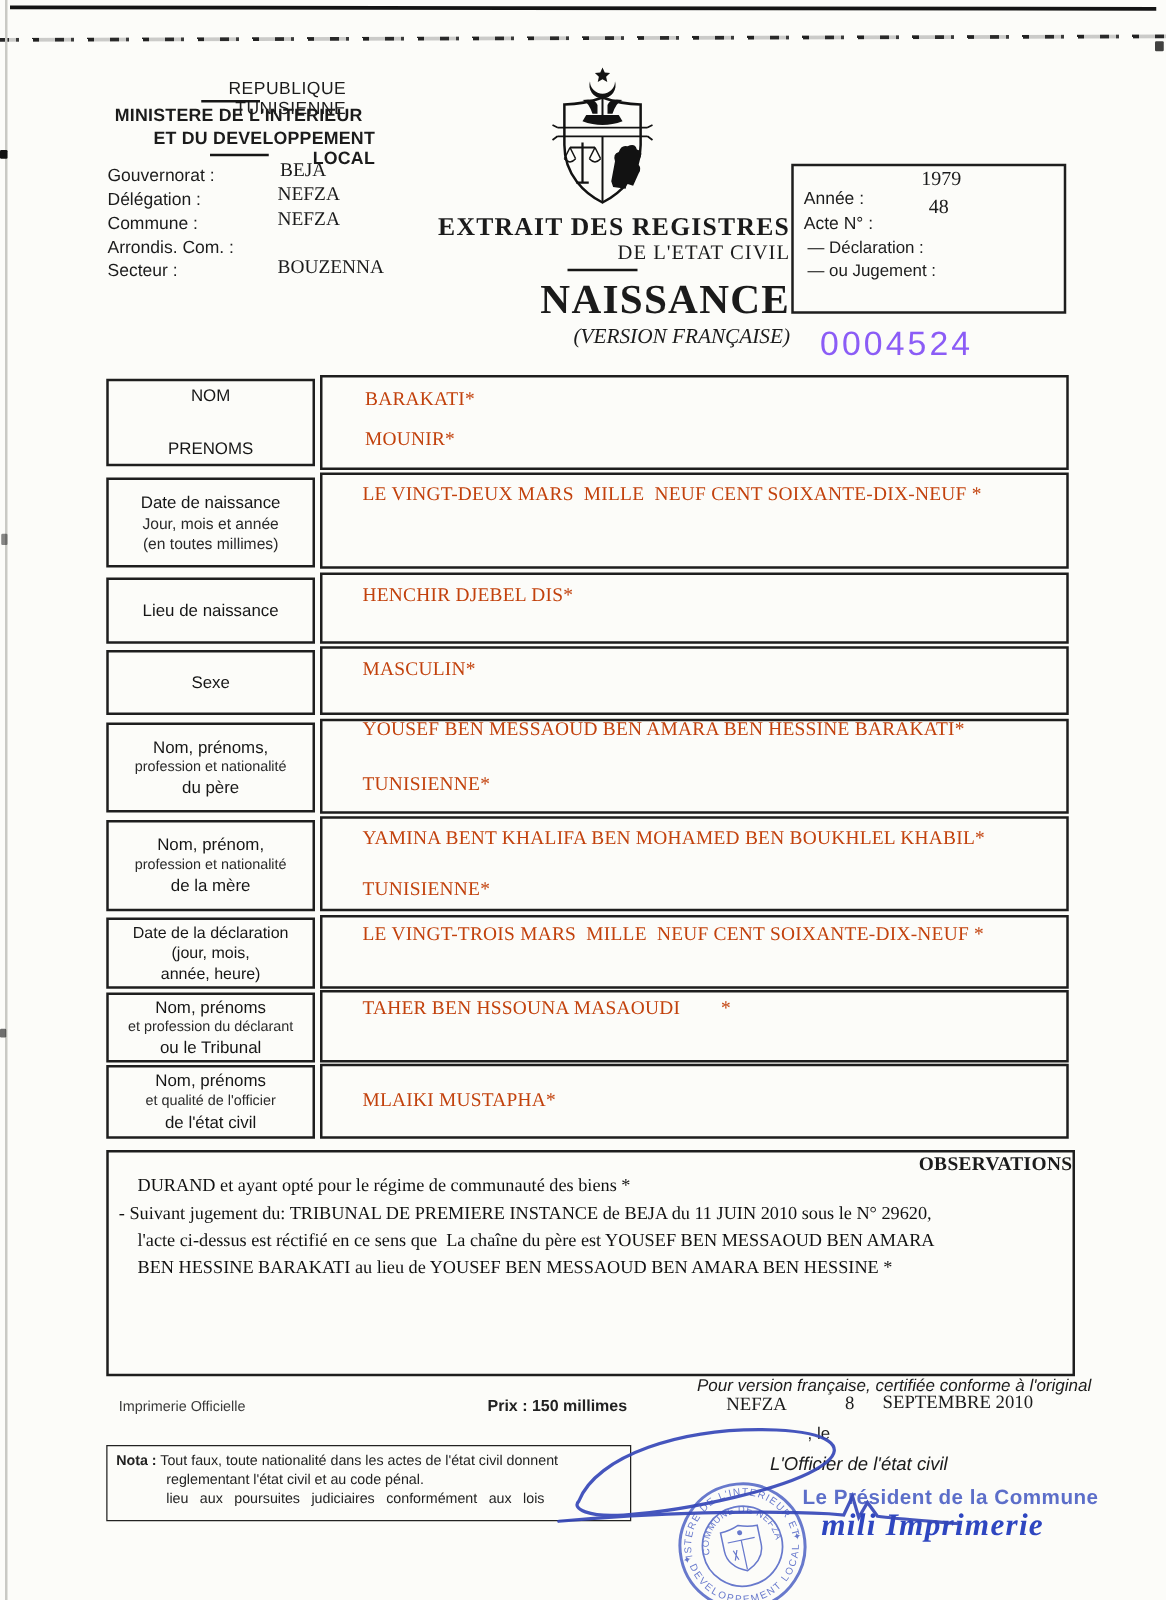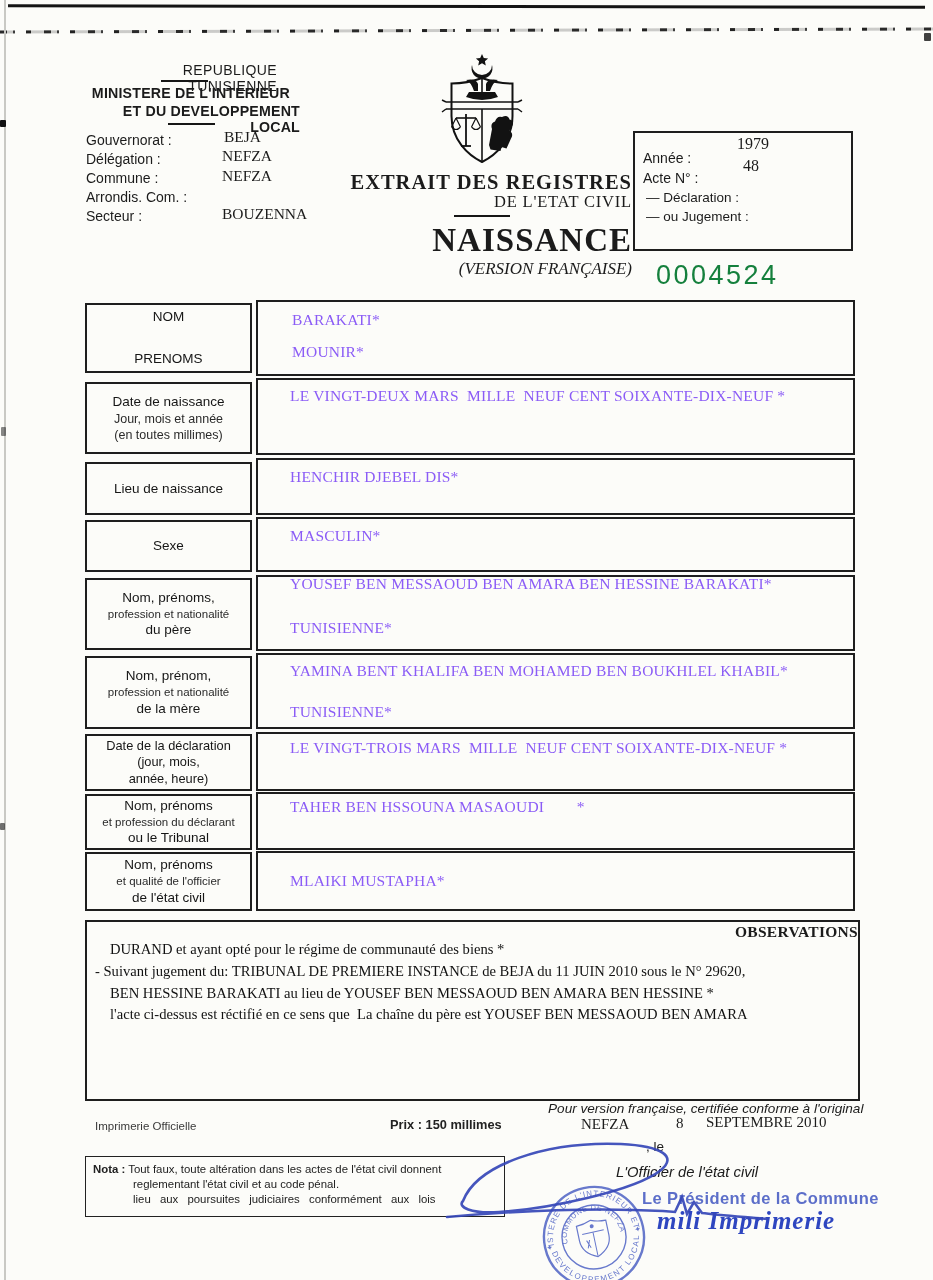--- a/index.html
+++ b/index.html
@@ -7,21 +7,21 @@
        font-family:"Liberation Sans",sans-serif;color:#1b1b1b;}
   .abs{position:absolute}
   .serif{font-family:"Liberation Serif",serif}
   .ctr{text-align:right}
   .box{position:absolute;border:2px solid #1e1e1e;background:transparent}
   .thinbox{position:absolute;border:1.5px solid #222}
   .lblbox{display:flex;flex-direction:column;align-items:center;justify-content:center;
           text-align:center;line-height:1.3;font-size:13.5px;color:#161616}
   .lblsm{font-size:11.5px;color:#2a2a2a}
   .val{position:absolute;font-family:"Liberation Serif",serif;font-size:15.5px;
-       white-space:pre;color:#8b5cf6;letter-spacing:.2px}
+       white-space:pre;color:#c2410c;letter-spacing:.2px}
   .rule{position:absolute;background:#161616}
   .obsline{font-family:"Liberation Serif",serif;font-size:14.6px;color:#111;
            line-height:21.8px;white-space:pre}
   .obs-cont{padding-left:15px}
   .blue{color:#3a50bf}
   .speck{position:absolute;background:#111;border-radius:1px}
 </style>
 </head>
 <body>
 
@@ -90,21 +90,21 @@
 
 <div class="box" style="left:633px;top:131px;width:216px;height:116px">
   <div class="abs" style="left:8px;top:17px;font-size:14px">Année :</div>
   <div class="abs serif" style="left:102px;top:2px;font-size:16px">1979</div>
   <div class="abs" style="left:8px;top:37px;font-size:14px">Acte N° :</div>
   <div class="abs serif" style="left:108px;top:24px;font-size:16px">48</div>
   <div class="abs" style="left:11px;top:57px;font-size:13.5px">— Déclaration :</div>
   <div class="abs" style="left:11px;top:76px;font-size:13.5px">— ou Jugement :</div>
 </div>
 
-<div class="abs" style="left:656px;top:260px;font-size:27px;letter-spacing:2.5px;color:#15803d;font-weight:400">0004524</div>
+<div class="abs" style="left:656px;top:260px;font-size:27px;letter-spacing:2.5px;color:#8b5cf6;font-weight:400">0004524</div>
 
 <div>
 
   <div class="box lblbox" style="left:85px;top:303px;width:163px;height:66px">
     <span style="margin-bottom:24px">NOM</span>
     <span>PRENOMS</span>
   </div>
   <div class="box" style="left:256px;top:300px;width:595px;height:72px">
     <span class="val" style="left:34px;top:9px">BARAKATI*</span>
     <span class="val" style="left:34px;top:41px">MOUNIR*</span>
@@ -179,40 +179,40 @@
   <div class="box" style="left:256px;top:851px;width:595px;height:56px">
     <span class="val" style="left:32px;top:19px">MLAIKI MUSTAPHA*</span>
   </div>
 </div>
 
 <div class="box" style="left:85px;top:920px;width:771px;height:177px">
   <div class="abs ctr serif" style="left:0;top:1px;width:100%;font-size:15.5px;font-weight:700;letter-spacing:.3px">OBSERVATIONS</div>
   <div class="abs" style="left:8px;top:17px;width:755px">
     <div class="obsline obs-cont">DURAND et ayant opté pour le régime de communauté des biens *</div>
     <div class="obsline">- Suivant jugement du: TRIBUNAL DE PREMIERE INSTANCE de BEJA du 11 JUIN 2010 sous le N° 29620,</div>
+    <div class="obsline obs-cont">l'acte ci-dessus est réctifié en ce sens que  La chaîne du père est YOUSEF BEN MESSAOUD BEN AMARA</div>
     <div class="obsline obs-cont">BEN HESSINE BARAKATI au lieu de YOUSEF BEN MESSAOUD BEN AMARA BEN HESSINE *</div>
-    <div class="obsline obs-cont">l'acte ci-dessus est réctifié en ce sens que  La chaîne du père est YOUSEF BEN MESSAOUD BEN AMARA</div>
-  </div>
-</div>
-
-<div class="abs" style="left:548px;top:1101px;width:325px;text-align:left;font-size:13.6px;font-style:italic">Pour version française, certifiée conforme à l'original</div>
+  </div>
+</div>
+
+<div class="abs" style="left:548px;top:1101px;width:325px;text-align:right;font-size:13.6px;font-style:italic">Pour version française, certifiée conforme à l'original</div>
 <span class="abs serif" style="left:581px;top:1116px;font-size:15px">NEFZA</span>
 <span class="abs serif" style="left:676px;top:1115px;font-size:15px">8</span>
 <span class="abs serif" style="left:706px;top:1114px;font-size:15px">SEPTEMBRE 2010</span>
 
 <div class="abs" style="left:95px;top:1120px;font-size:11.5px;color:#3a3a3a">Imprimerie Officielle</div>
 <div class="abs" style="left:390px;top:1117px;font-size:12.8px;font-weight:700;color:#222">Prix : 150 millimes</div>
 
 <div class="abs" style="left:646px;top:1139px;font-size:13.5px">, le</div>
 <div class="abs" style="left:616px;top:1164px;font-size:14.8px;font-style:italic">L'Officier de l'état civil</div>
 
 <div class="thinbox" style="left:85px;top:1156px;width:418px;height:59px">
   <div class="abs" style="left:7px;top:5px;width:402px;font-size:11.4px;line-height:15.2px;color:#222">
     <span style="font-weight:700">Nota :</span>
-    <span>Tout faux, toute altération dans les actes de l'état civil donnent</span>
+    <span>Tout faux, toute nationalité dans les actes de l'état civil donnent</span>
     <div style="padding-left:40px">reglementant l'état civil et au code pénal.</div>
     <div style="padding-left:40px;word-spacing:6px">lieu  aux  poursuites  judiciaires  conformément  aux  lois</div>
   </div>
 </div>
 
 <svg class="abs" style="left:533px;top:1176px;opacity:.78;transform:rotate(-12deg)" width="122" height="122" viewBox="0 0 122 122">
   <defs>
     <path id="arcT" d="M20,61 A41,41 0 1 1 102,61"></path>
     <path id="arcB" d="M16,61 A45,45 0 0 0 106,61"></path>
     <path id="arcI" d="M34,61 A27,27 0 1 1 88,61"></path>

